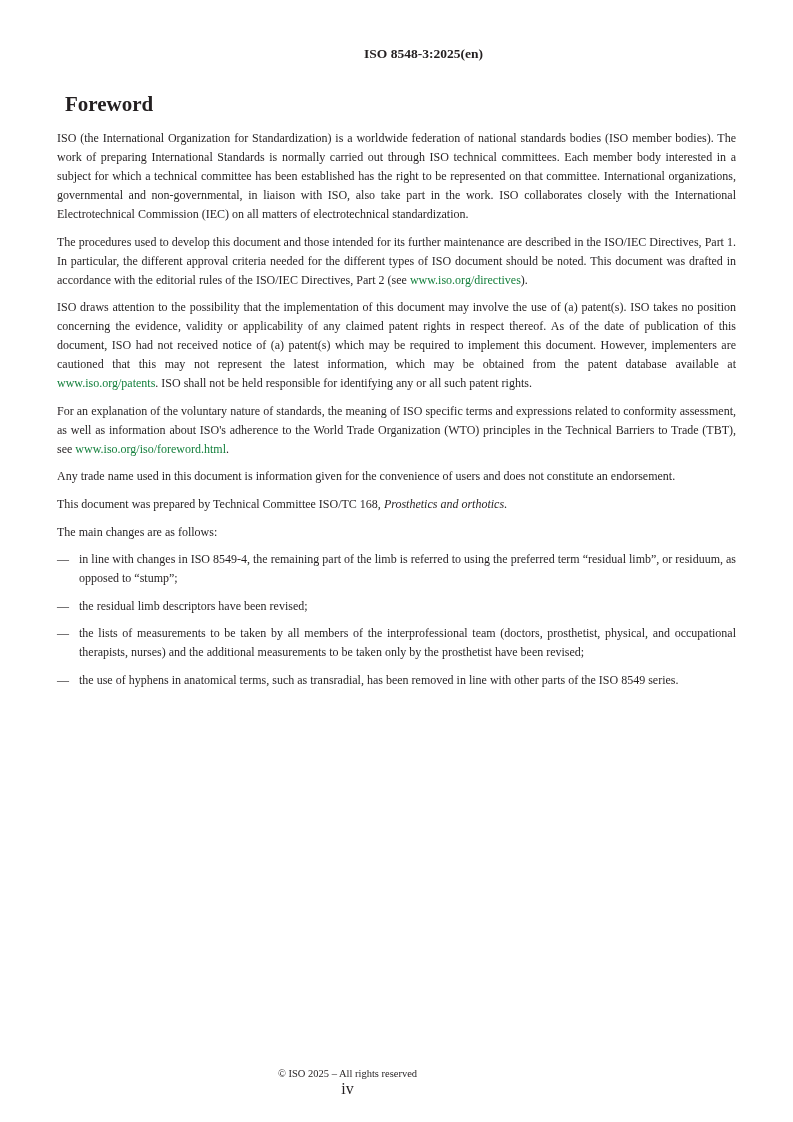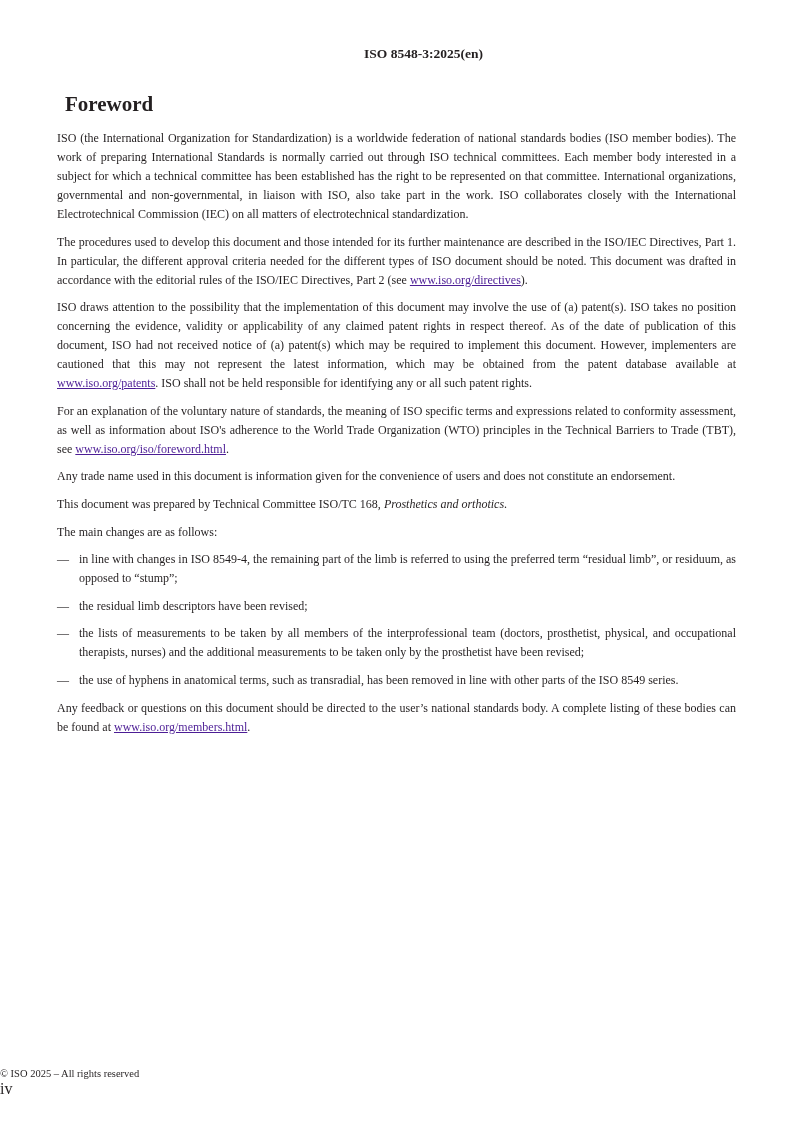--- a/index.html
+++ b/index.html
@@ -14,30 +14,30 @@
   }
   .title {
     position: absolute; top: 84px; left: 57px;
     font-weight: bold; font-size: 21px; margin: 8px;
   }
   .content {
     position: absolute; top: 129px; left: 57px; width: 679px;
     font-size: 12px; line-height: 19px;
   }
   .content p { margin: 0 0 8.6px 0; text-align: justify; }
-  a.link { color: #4c1d95; text-decoration: underline; }
+  a.link { color: #15803d; }
   .list { margin: 0 0 8.6px 0; padding: 0; list-style: none; }
   .list li {
     position: relative; padding-left: 22px; margin-bottom: 8.6px;
     text-align: justify;
   }
   .list li .dash { position: absolute; left: 0; top: 0; }
   .footer {
     position: absolute; top: 1066px; left: 0; width: 695px;
-    text-align: left; font-size: 10.5px; line-height: 15px;
+    text-align: center; font-size: 10.5px; line-height: 15px;
   }
   .pagenum { font-size: 16px; }
 </style>
 </head>
 <body>
 
 <div class="header">ISO 8548-3:2025(en)</div>
 
 <h1 class="title">Foreword</h1>
 
@@ -58,19 +58,18 @@
   <p>The main changes are as follows:</p>
 
   <ul class="list">
     <li><span class="dash">—</span><span>in line with changes in ISO 8549-4, the remaining part of the limb is referred to using the preferred term “residual limb”, or residuum, as opposed to “stump”;</span></li>
     <li><span class="dash">—</span><span>the residual limb descriptors have been revised;</span></li>
     <li><span class="dash">—</span><span>the lists of measurements to be taken by all members of the interprofessional team (doctors, prosthetist, physical, and occupational therapists, nurses) and the additional measurements to be taken only by the prosthetist have been revised;</span></li>
     <li><span class="dash">—</span><span>the use of hyphens in anatomical terms, such as transradial, has been removed in line with other parts of the ISO 8549 series.</span></li>
   </ul>
 
 
-  <p><span>Any feedback or questions on this document should be directed to the user’s national standards body. A complete listing of these bodies can be found at </span><a class="link">www.iso.org/members.html</a><span>.</span></p>
 </div>
 
 <div class="footer">
   <div>© ISO 2025 – All rights reserved</div>
   <div class="pagenum">iv</div>
 </div>
 
 </body></html>

